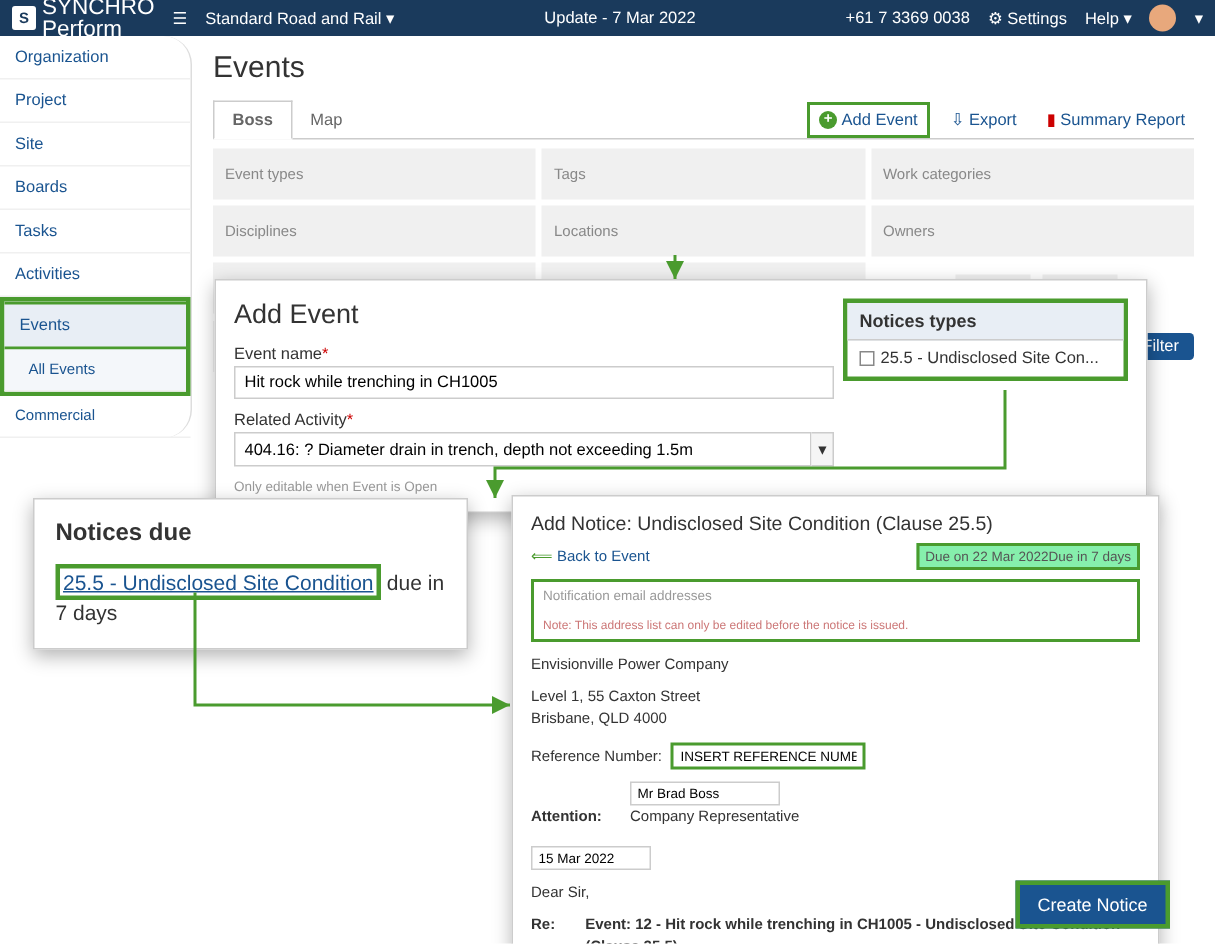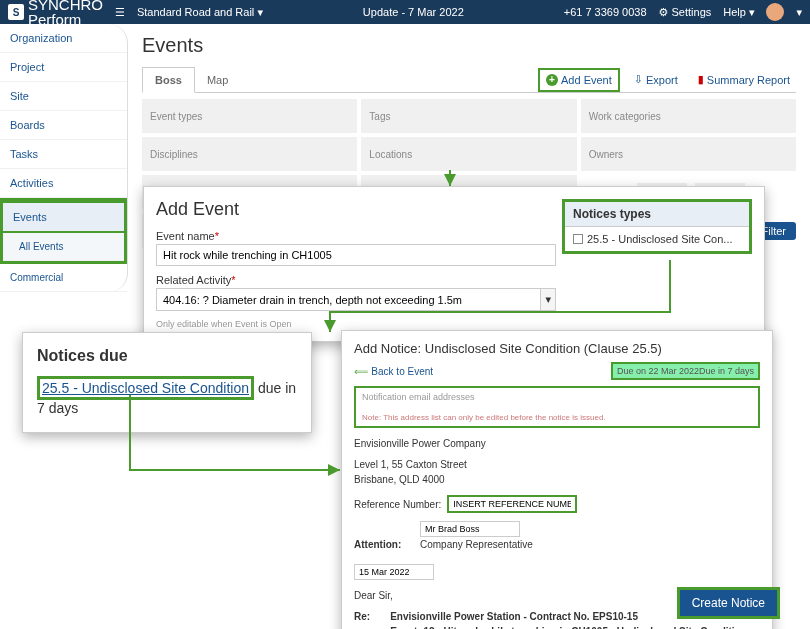--- a/index.html
+++ b/index.html
@@ -252,21 +252,20 @@
       <div>
         <input class="attn-input" value="Mr Brad Boss" style=""><br>
         <span>Company Representative</span>
       </div>
     </div>
     <input class="date-input" value="15 Mar 2022" style="">
     <p>Dear Sir,</p>
     <div class="re-row">
       <span style="font-weight:bold">Re:</span>
       <div class="re-body">
-        <div>Envisionville Power Station - Contract No. EPS10-15</div>
         <div>Event: 12 - Hit rock while trenching in CH1005 - Undisclosed Site Condition (Clause 25.5)</div>
       </div>
     </div>
   </div>
 </div>
 
 <div class="create-notice-btn">Create Notice</div>
 
 <svg class="arrow arrow-svg" style="left:0;top:0;width:810px;height:629px;position:absolute">
   <defs>

